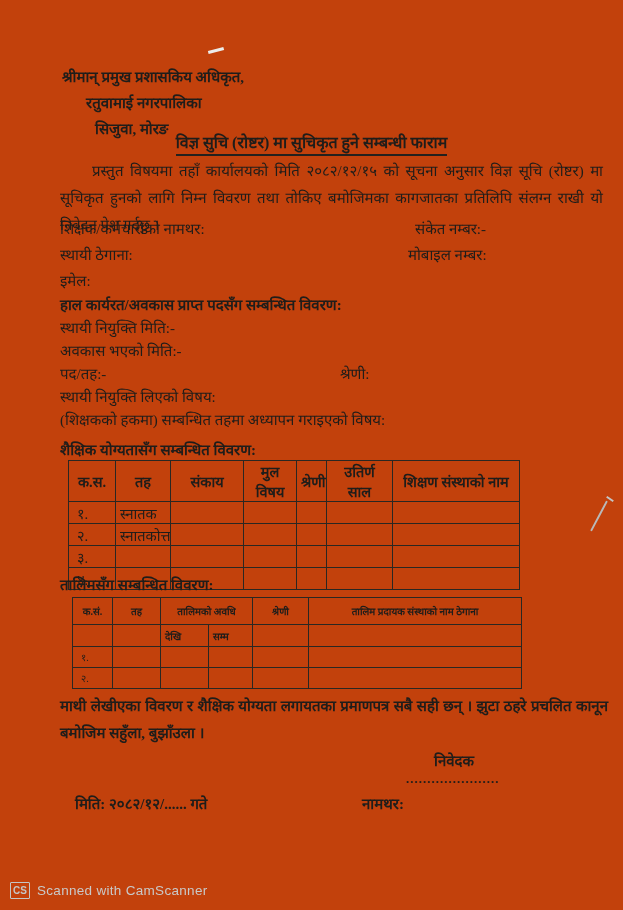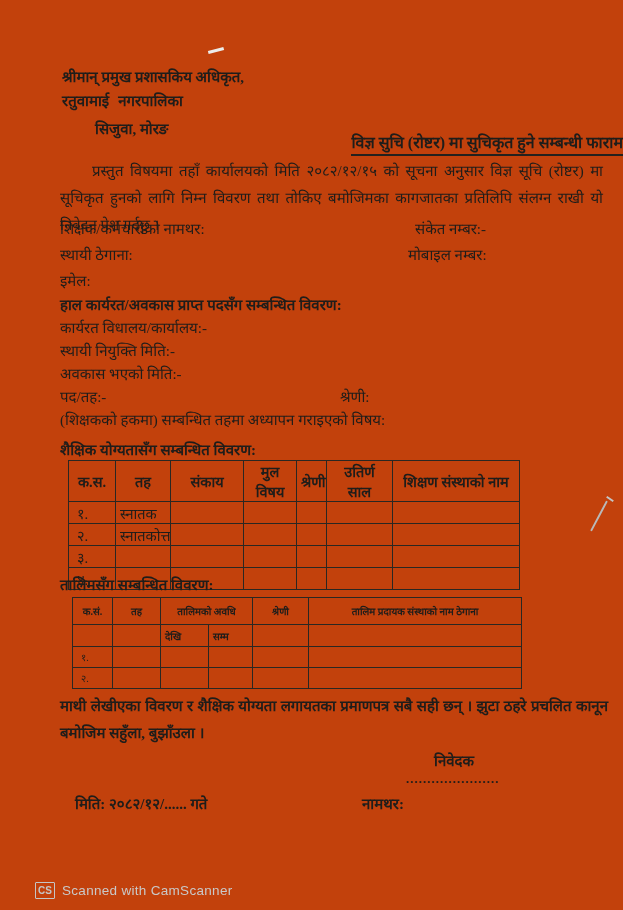--- a/index.html
+++ b/index.html
@@ -13,25 +13,25 @@
     position: relative;
     width: 623px;
     height: 910px;
     background: #c2410c;
     overflow: hidden;
     font-size: 15px;
   }
 
   
   .recipient { position: absolute; left: 62px; top: 64px; line-height: 26px; font-weight: 600; }
-  .recipient .l2 { margin-left: 0; font-family: Liberation Mono, monospace; }
+  .recipient .l2 { margin-left: 24px; }
   .recipient .l3 { margin-left: 33px; }
 
   
-  .title-wrap { position: absolute; left: 0; top: 131px; width: 623px; text-align: right; }
+  .title-wrap { position: absolute; left: 0; top: 131px; width: 623px; text-align: center; }
   .title {
     display: inline-block;
     font-weight: bold;
     font-size: 16px;
     border-bottom: 2px solid #23211e;
     padding-bottom: 1px;
   }
 
   
   .intro {
@@ -92,21 +92,21 @@
     background: #ececea; transform: rotate(-15deg);
   }
 
   
   .footer { position: absolute; left: 10px; top: 882px; display: flex; align-items: center; gap: 7px; }
   .cs-badge {
     width: 20px; height: 17px;
     border: 1.6px solid #c5c5c5; border-radius: 1px;
     color: #c5c5c5; font-family: "Liberation Sans", sans-serif;
     font-size: 10px; font-weight: bold;
-    display: flex; align-items: center; justify-content: center; margin-left: 25px;
+    display: flex; align-items: center; justify-content: center;
   }
   .cs-text {
     color: #c9c9c9; font-family: "Liberation Sans", sans-serif;
     font-size: 13.5px; letter-spacing: 0.3px;
   }
 </style>
 </head>
 <body>
 
 <div class="page">
@@ -134,31 +134,31 @@
       <span>स्थायी ठेगाना:</span>
       <span class="right-348">मोबाइल नम्बर:</span>
     </div>
     <div class="frow tall">
       <span>इमेल:</span>
     </div>
     <div class="frow bold-head">
       <span>हाल कार्यरत/अवकास प्राप्त पदसँग सम्बन्धित विवरण:</span>
     </div>
     <div class="frow">
-      <span>कार्यरत विधालय/कार्यालय:-</span>
-    </div>
-    <div class="frow">
       <span>स्थायी नियुक्ति मिति:-</span>
     </div>
     <div class="frow">
       <span>अवकास भएको मिति:-</span>
     </div>
     <div class="frow">
       <span>पद/तह:-</span>
       <span class="right-280">श्रेणी:</span>
+    </div>
+    <div class="frow">
+      <span>स्थायी नियुक्ति लिएको विषय:</span>
     </div>
     <div class="frow">
       <span>(शिक्षकको हकमा) सम्बन्धित तहमा अध्यापन गराइएको विषय:</span>
     </div>
   </div>
 
   <div class="edu-heading">शैक्षिक योग्यतासँग सम्बन्धित विवरण:</div>
 
   <table class="edu-table">
     <colgroup>

